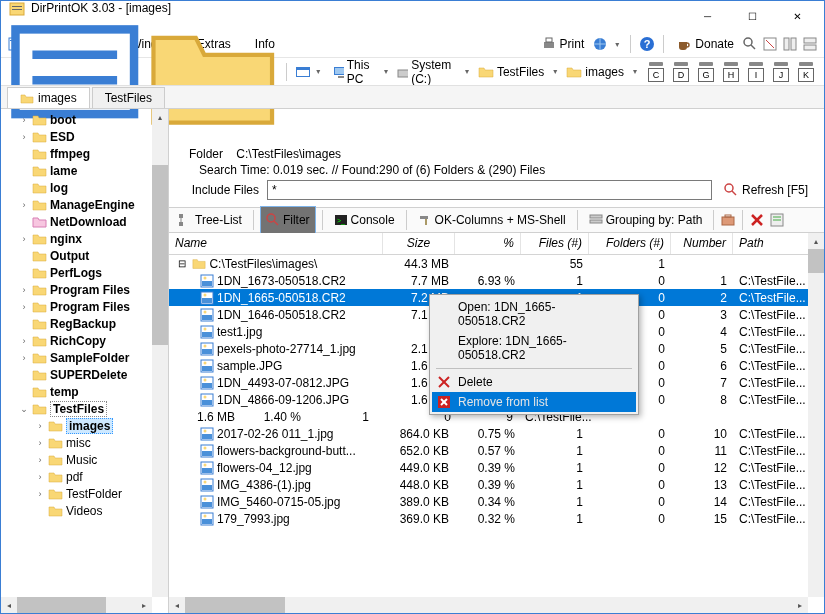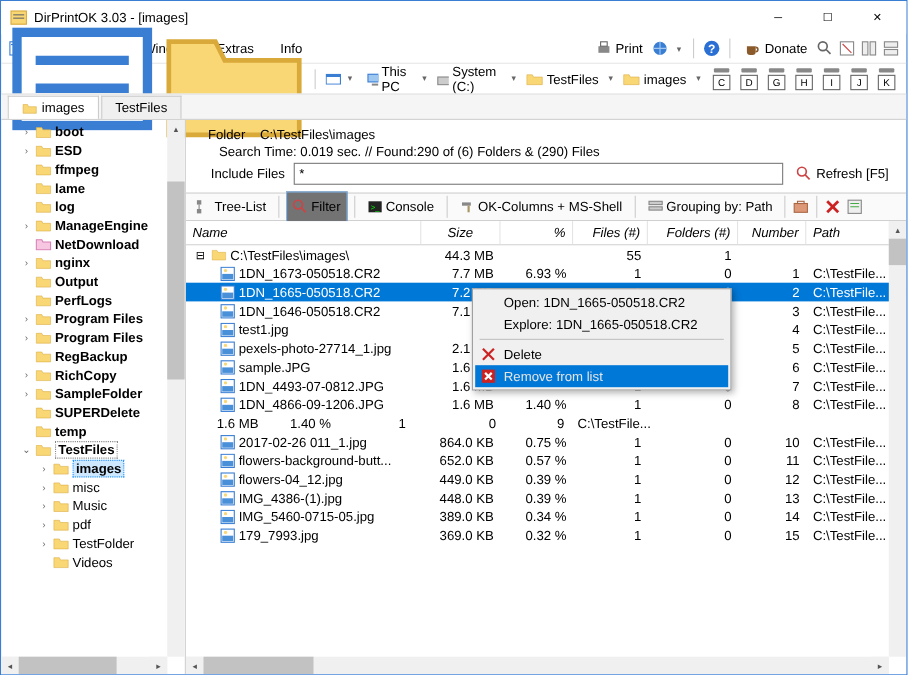--- a/index.html
+++ b/index.html
@@ -13,21 +13,21 @@
   border: 1px solid #3a7ed4;
   display: flex;
   flex-direction: column;
 }
 
 
 .titlebar {
   height: 30px;
   background: #fff;
   display: flex;
-  align-items: center;
+  align-items: flex-start;
   padding: 0 4px 0 8px;
 }
 .titlebar .app-icon { width: 16px; height: 16px; margin-right: 6px; }
 .titlebar .title { flex: 1; font-size: 12px; color: #000; }
 .win-btns { display: flex; }
 .win-btn { width: 45px; height: 30px; display: flex; align-items: center; justify-content: center; font-family: Arial; font-size: 10px; color: #000; }
 
 
 .menubar {
   height: 26px;
@@ -97,20 +97,21 @@
 .tree-vscroll { position: absolute; right: 0; top: 0; bottom: 16px; width: 16px; background: #f0f0f0; }
 .sbtn { width: 16px; height: 16px; background: #f0f0f0; display: flex; align-items: center; justify-content: center; font-size: 8px; color: #555; }
 .sthumb { background: #c2c2c2; }
 
 
 .rpanel { flex: 1; display: flex; flex-direction: column; overflow: hidden; position: relative; }
 
 .info-area {
   padding: 6px 12px 4px 20px;
   font-size: 12px;
+  margin-top: 32px;
 }
 .info-line { margin-bottom: 2px; }
 .filter-row { display: flex; align-items: center; margin: 3px 0; gap: 8px; }
 .filter-row .flabel { width: 70px; text-align: right; }
 .filter-row input { flex: 1; height: 20px; border: 1px solid #7a7a7a; padding: 0 4px; font-size: 12px; }
 .filter-row .hint { flex: 1; font-size: 12px; color: #000; padding-left: 4px; }
 .filter-row input.exclude { flex: 0 0 290px; }
 .refresh-btn { display: flex; align-items: center; gap: 4px; padding: 2px 4px; }
 
 
@@ -878,21 +879,21 @@
             </div>
             <div class="td size">369.0 KB</div>
             <div class="td pct">0.32 %</div>
             <div class="td files">1</div>
             <div class="td folders">0</div>
             <div class="td number">15</div>
             <div class="td path">C:\TestFile...</div>
           </div>
         </div>
 
-      <div class="ctx-menu" style="left:260px;top:61px;width:236px">
+      <div class="ctx-menu" style="left:260px;top:61px;width:210px">
         <div class="ctx-item">
             <span>Open: 1DN_1665-050518.CR2</span>
           </div>
         <div class="ctx-item">
             <span>Explore: 1DN_1665-050518.CR2</span>
           </div>
         <div class="ctx-sep"></div>
         <div class="ctx-item">
           <svg class="ctx-ic" viewBox="0 0 16 16">
               <line x1="3" y1="3" x2="13" y2="13" stroke="#c22" stroke-width="2"></line>

